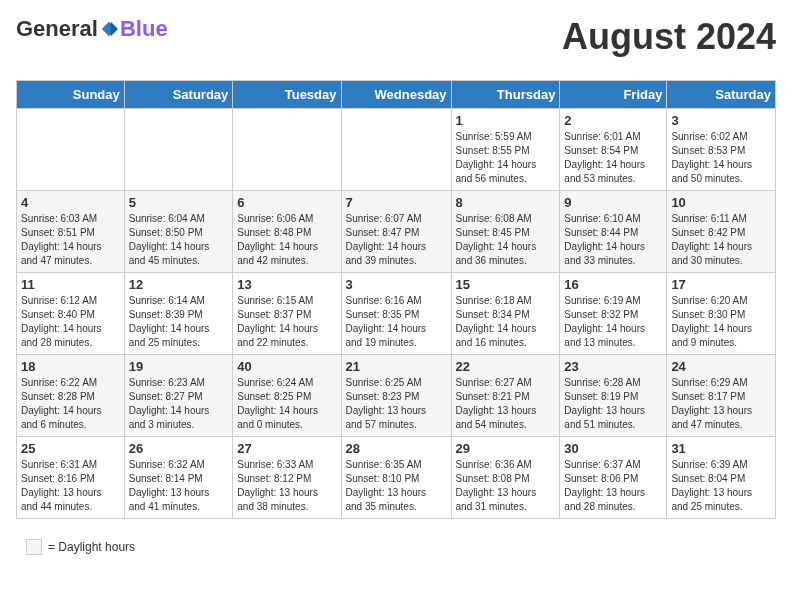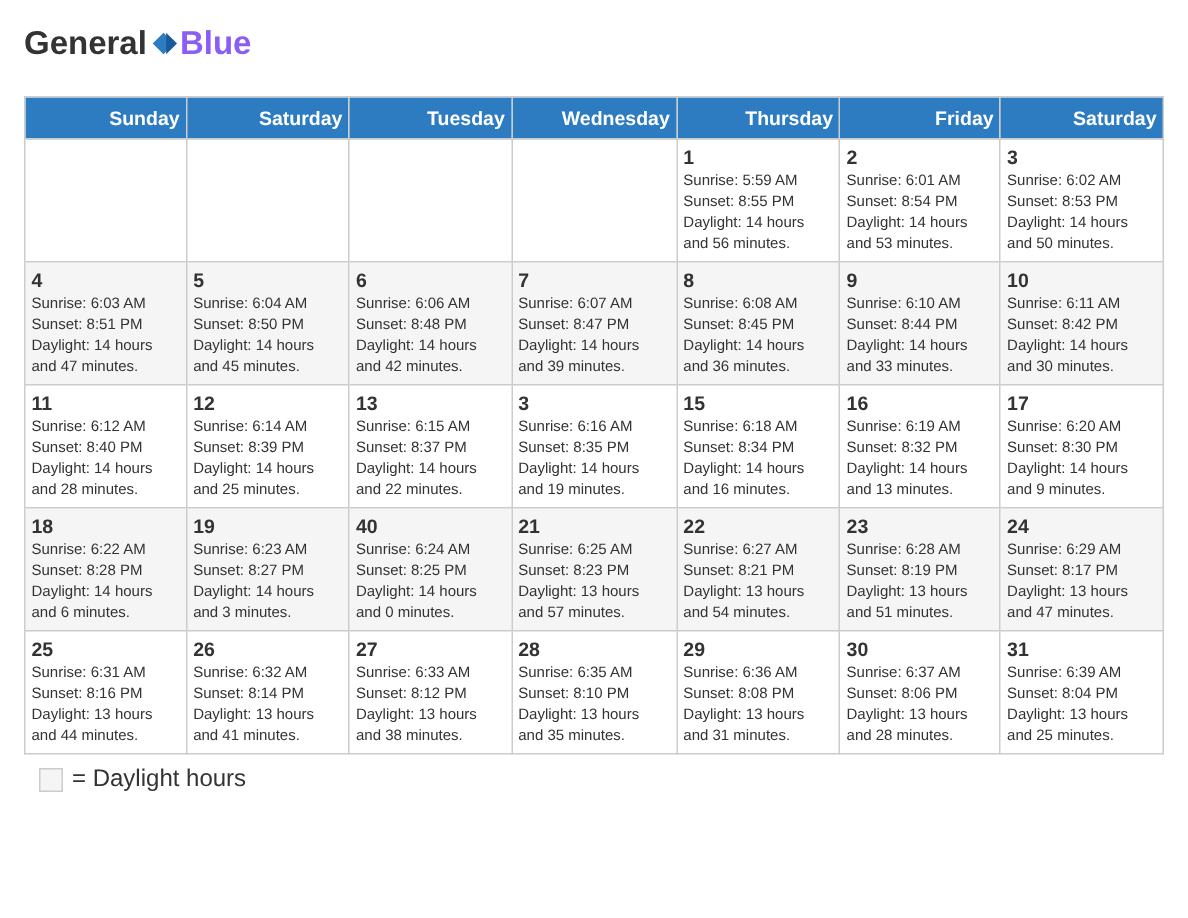--- a/index.html
+++ b/index.html
@@ -83,22 +83,22 @@
       font-size: 10px;
       color: #333;
       line-height: 1.4;
     }
     .empty-cell {
       background: #fff !important;
     }
     .legend {
       display: flex;
       align-items: center;
-      margin-top: 8px;
-      font-size: 16px;
+      margin-top: 20px;
+      font-size: 12px;
       color: #333;
       padding-left: 10px;
     }
     .legend-box {
       width: 16px;
       height: 16px;
       background: #f5f5f5;
       border: 1px solid #ccc;
       margin-right: 6px;
     }
@@ -111,20 +111,21 @@
     <div class="logo-text">
       <span class="logo-general">General</span>
       <svg class="logo-icon" viewBox="0 0 20 20">
         <polygon points="10,2 18,10 10,18 2,10" fill="#2d7cc1"></polygon>
         <polygon points="12,2 20,10 12,18" fill="#1a5a9a"></polygon>
       </svg>
       <span class="logo-blue">Blue</span>
     </div>
   </div>
   <div class="title-block">
+    <div class="month-title">August 2024</div>
   </div>
 </div>
 
 <table class="calendar-table">
   <thead>
     <tr>
     <th>Sunday</th>
         <th>Saturday</th>
         <th>Tuesday</th>
         <th>Wednesday</th>

